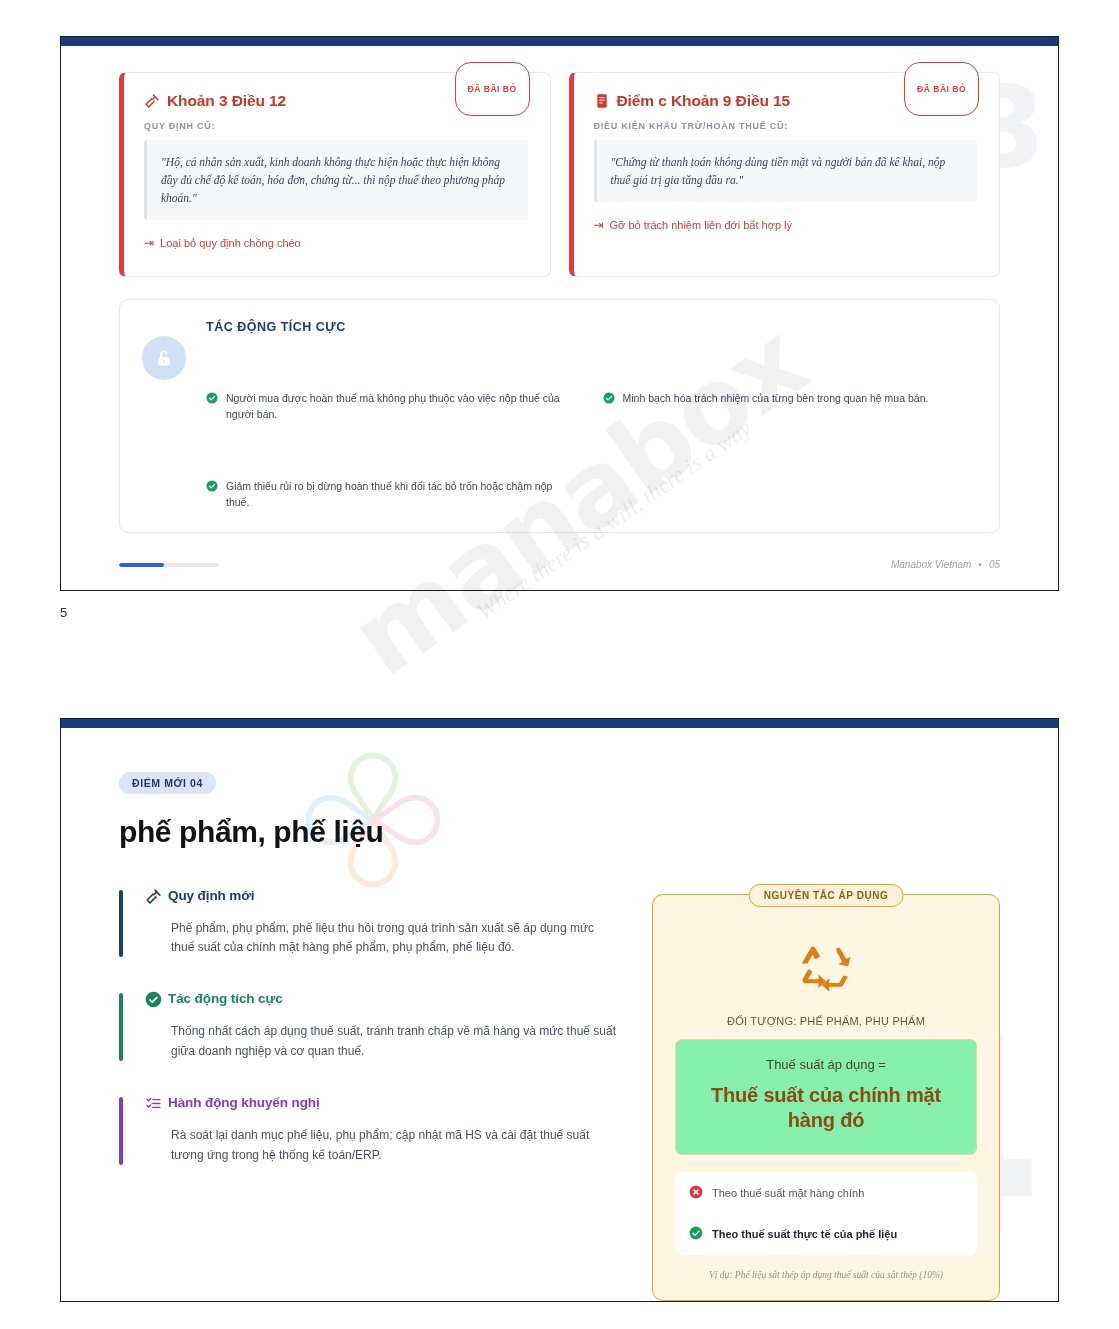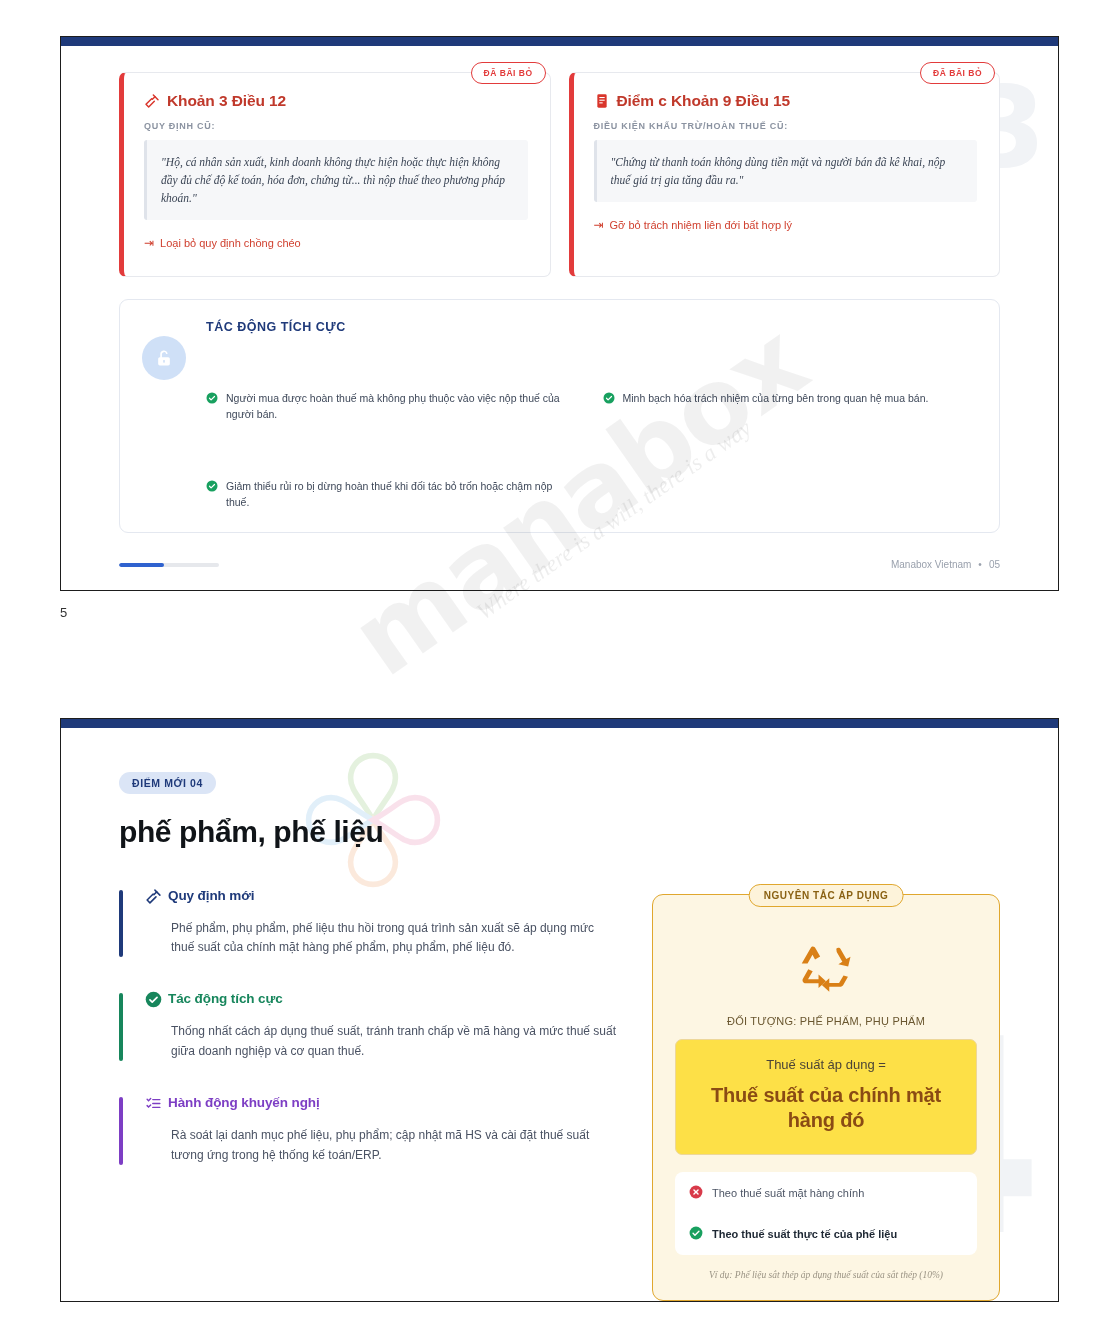--- a/index.html
+++ b/index.html
@@ -123,29 +123,29 @@
     background: #ffffff;
     border: 1px solid #e7e9ee;
     border-left: 5px solid #e23b3b;
     border-radius: 7px;
     padding: 19px 22px 24px 20px;
     min-height: 205px;
   }
   .revoked-badge {
     position: absolute;
     top: -11px;
-    right: 4px;
+    right: 20px;
     background: #ffffff;
     border: 1.4px solid #e23b3b;
     color: #e23b3b;
     border-radius: 16px;
     font-size: 8.5px;
     font-weight: 700;
     letter-spacing: .5px;
-    padding: 5px 12px;
+    padding: 21px 12px;
   }
   .law-card-head {
     display: flex;
     align-items: center;
     gap: 7px;
   }
   .law-card-head .ic { width: 16px; height: 16px; display:block; }
   .law-card-title {
     font-size: 15.5px;
     font-weight: 800;
@@ -229,20 +229,21 @@
 
   
   .slide-footer {
     position: relative;
     z-index: 3;
     margin-top: 26px;
     padding-bottom: 20px;
     display: flex;
     align-items: center;
     justify-content: space-between;
+    font-style: italic;
   }
   .progress-track {
     width: 100px;
     height: 4px;
     background: #e6e8ec;
     border-radius: 3px;
     overflow: hidden;
   }
   .progress-fill {
     height: 100%;
@@ -344,21 +345,21 @@
   .rule-object {
     text-align: center;
     font-size: 11px;
     color: #6a5730;
     letter-spacing: .2px;
   }
   .formula-box {
     margin-top: 12px;
     border: 1px solid #edd79a;
     border-radius: 7px;
-    background: #fde047;
+    background: #86efac;
     padding: 17px 14px 20px;
     text-align: center;
   }
   .formula-top {
     font-size: 13px;
     color: #4b4436;
   }
   .formula-main {
     margin-top: 11px;
     font-size: 20px;

